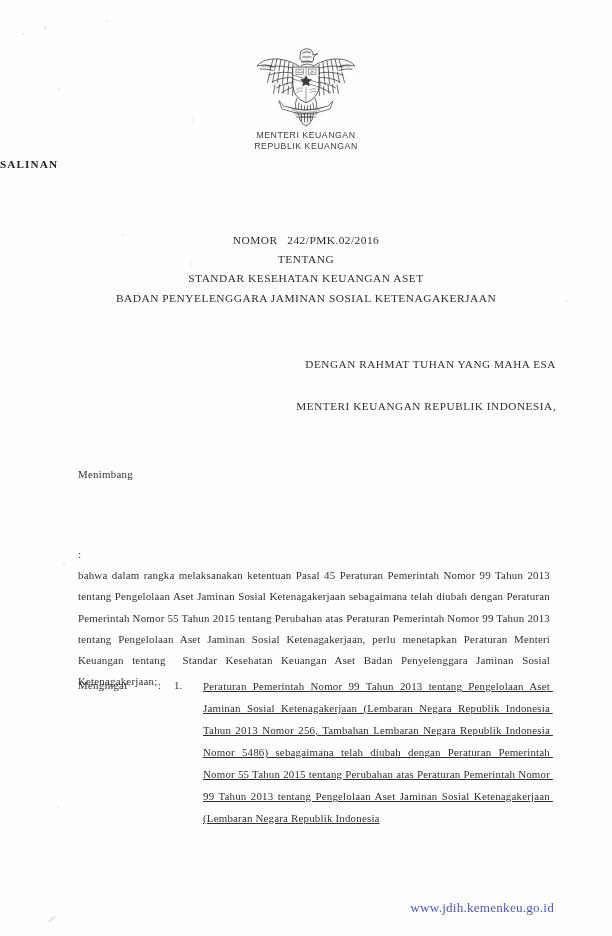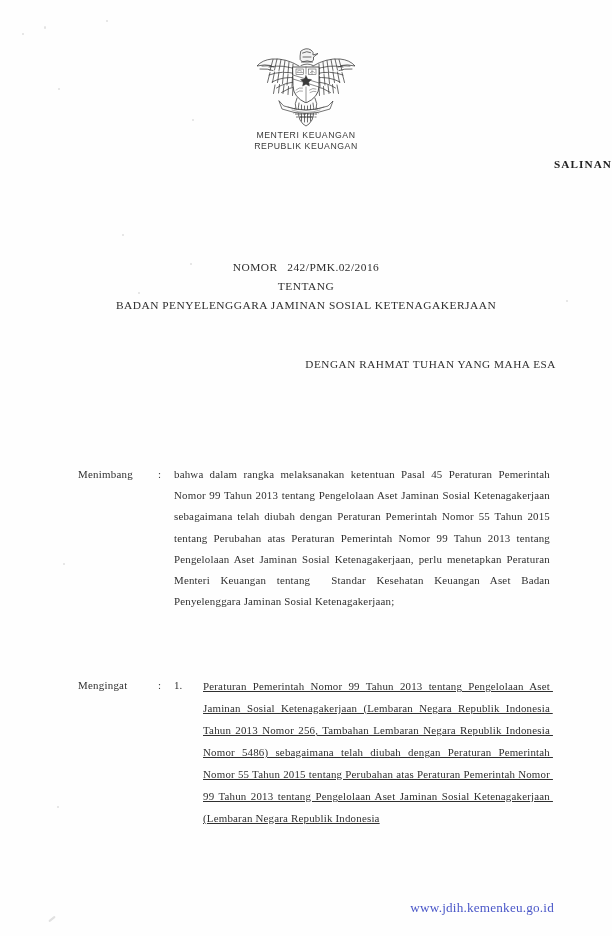--- a/index.html
+++ b/index.html
@@ -53,41 +53,41 @@
     font-size: 8.7px;
     letter-spacing: .55px;
     line-height: 11.4px;
     color: #3a3a3a;
   }
   .salinan {
     position: absolute;
     left: 0;
     right: 0;
     top: 158px;
-    text-align: right;
+    text-align: left;
     font-family: "Liberation Serif", "DejaVu Serif", serif;
     font-weight: bold;
     font-size: 11.2px;
     letter-spacing: 1.1px;
     color: #222;
   }
 
   
   .title-block {
     position: absolute;
     left: 56px;
     right: 56px;
     top: 231px;
     text-align: center;
     font-size: 11.4px;
     letter-spacing: .5px;
     color: #2e2e2e;
   }
   .title-block .ln { line-height: 19.2px; white-space: pre; }
-  .title-block .nomor { letter-spacing: .45px; margin-top: 27px; }
+  .title-block .nomor { letter-spacing: .45px; }
 
   
   .stmt {
     position: absolute;
     left: 56px;
     right: 56px;
     text-align: right;
     font-size: 11.2px;
     letter-spacing: .55px;
     color: #2e2e2e;
@@ -98,21 +98,21 @@
   
   .clause {
     position: absolute;
     left: 78px;
     width: 472px;
     display: flex;
     align-items: flex-start;
     font-size: 10.9px;
     color: #2f2f2f;
   }
-  .clause.menimbang { top: 464px; }
+  .clause.menimbang { top: 464px; flex-direction: column; }
   .clause.mengingat { top: 675px; }
 
   .clause .label {
     width: 80px;
     flex: 0 0 80px;
     line-height: 21.2px;
     letter-spacing: .25px;
     white-space: nowrap;
   }
   .clause .colon {
@@ -294,24 +294,26 @@
   <div class="ministry">
     <div>MENTERI KEUANGAN</div>
     <div>REPUBLIK KEUANGAN</div>
   </div>
 
   <div class="salinan">SALINAN</div>
 
   <div class="title-block">
     <div class="ln nomor">NOMOR   242/PMK.02/2016</div>
     <div class="ln">TENTANG</div>
+    <div class="ln">STANDAR KESEHATAN KEUANGAN ASET</div>
     <div class="ln">BADAN PENYELENGGARA JAMINAN SOSIAL KETENAGAKERJAAN</div>
   </div>
 
   <div class="stmt rahmat">DENGAN RAHMAT TUHAN YANG MAHA ESA</div>
+  <div class="stmt menteri">MENTERI KEUANGAN REPUBLIK INDONESIA,</div>
 
   <div class="clause menimbang">
     <div class="label">Menimbang</div>
     <div class="colon">:</div>
     <div class="body">bahwa dalam rangka melaksanakan ketentuan Pasal 45 Peraturan Pemerintah Nomor 99 Tahun 2013 tentang Pengelolaan Aset Jaminan Sosial Ketenagakerjaan sebagaimana telah diubah dengan Peraturan Pemerintah Nomor 55 Tahun 2015 tentang Perubahan atas Peraturan Pemerintah Nomor 99 Tahun 2013 tentang Pengelolaan Aset Jaminan Sosial Ketenagakerjaan, perlu menetapkan Peraturan Menteri Keuangan tentang  Standar Kesehatan Keuangan Aset Badan Penyelenggara Jaminan Sosial Ketenagakerjaan;</div>
   </div>
 
   <div class="clause mengingat">
     <div class="label">Mengingat</div>
     <div class="colon">:</div>

